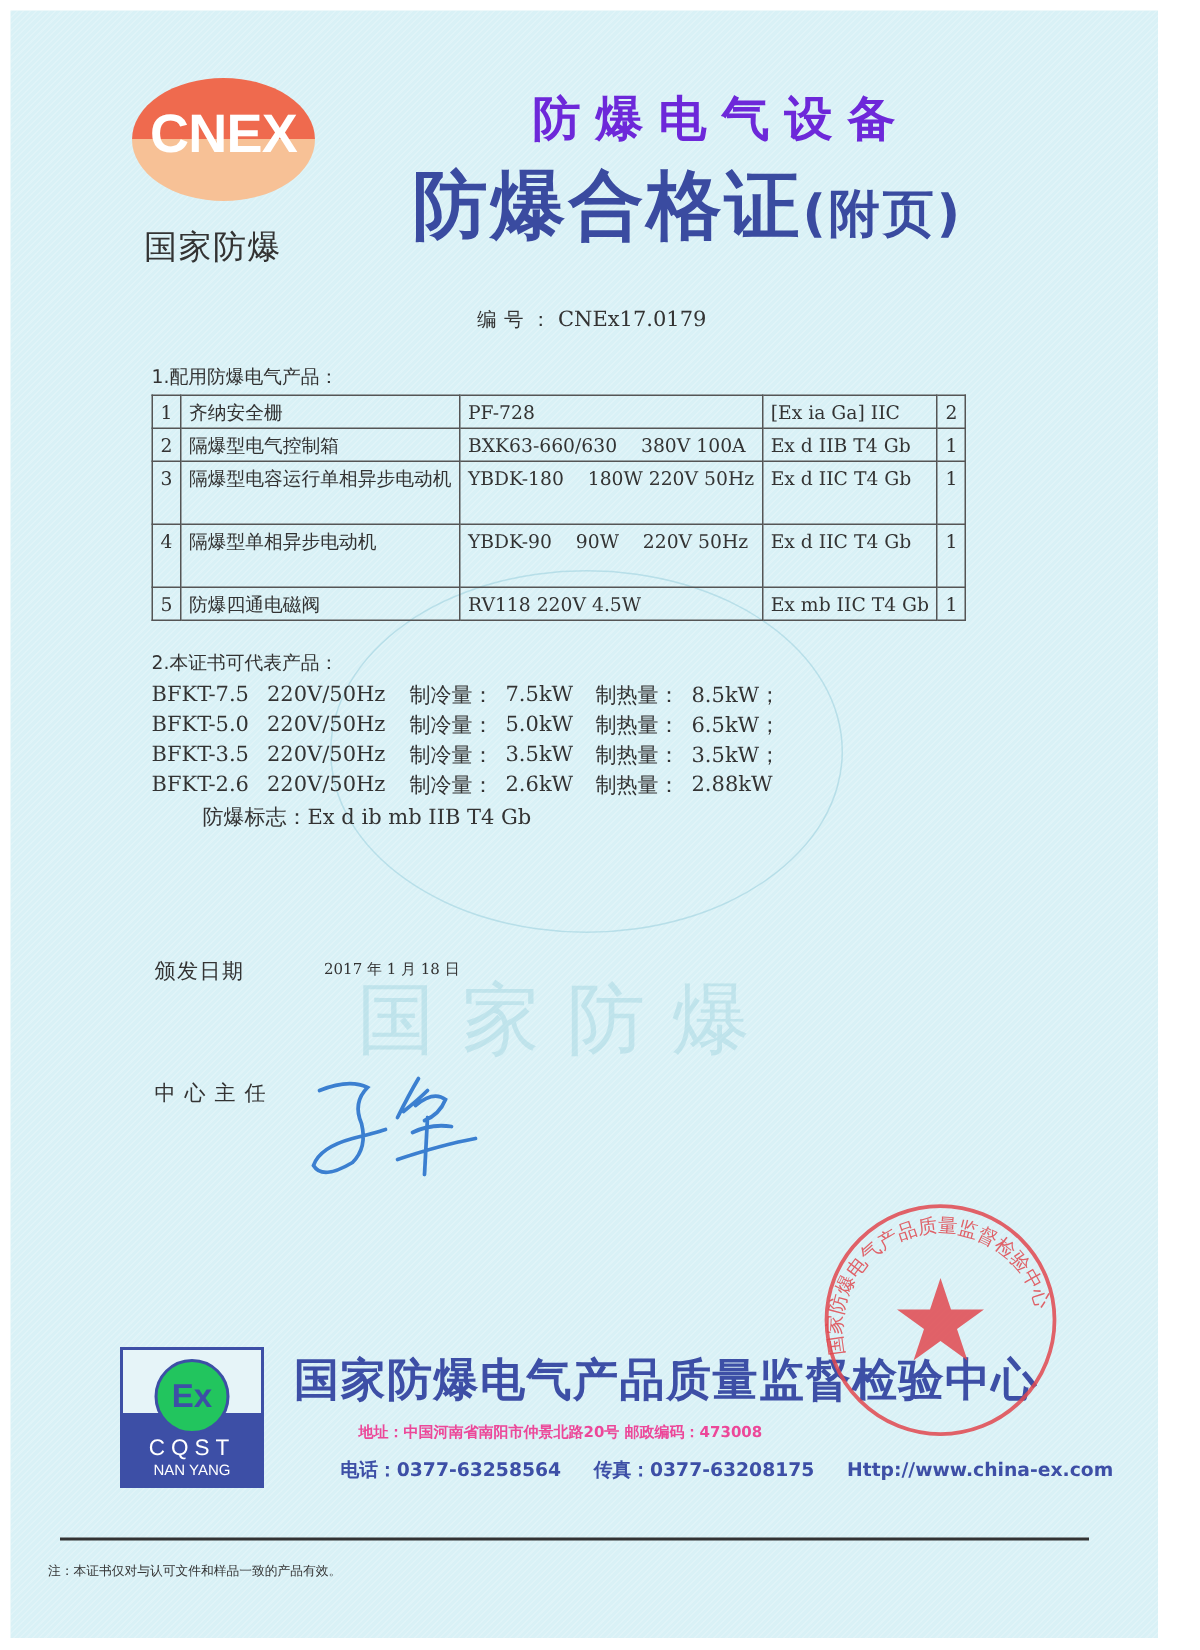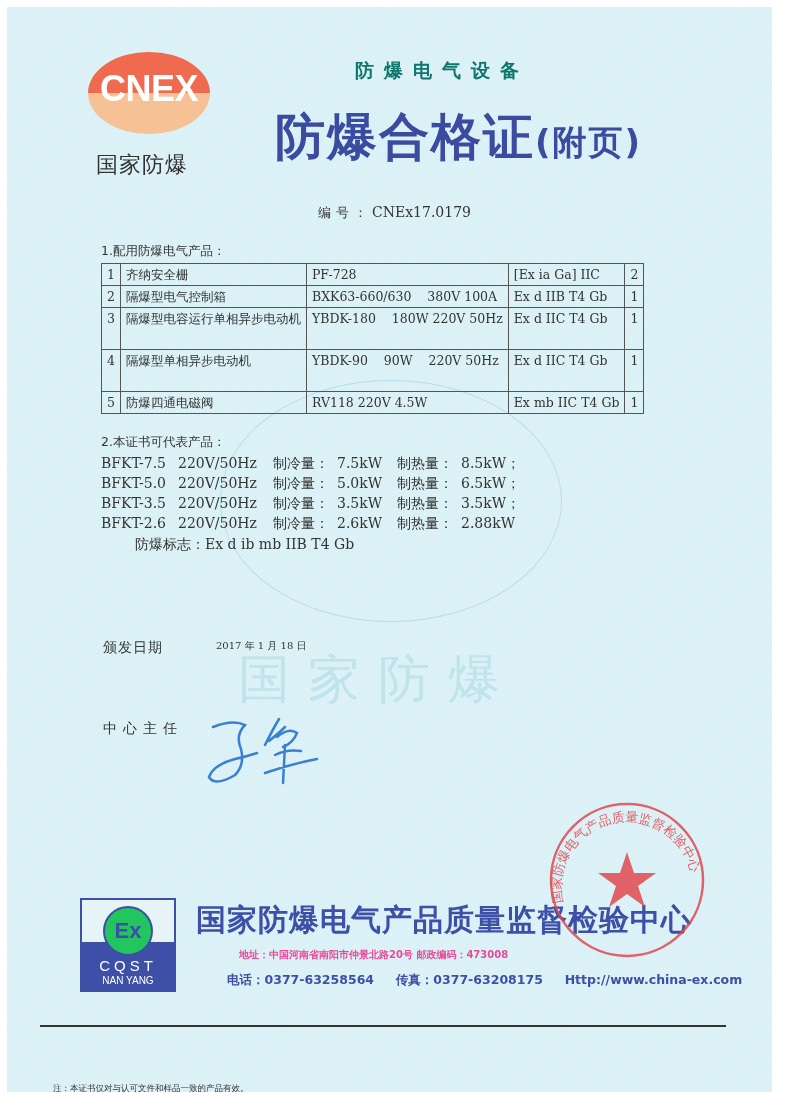--- a/index.html
+++ b/index.html
@@ -20,21 +20,21 @@
     left: 88px; top: 52px; width: 122px; height: 82px; border-radius: 50%;
     background: linear-gradient(#ef6a4e 0%, #ef6a4e 50%, #f7c196 50%, #f7c196 100%);
     overflow: hidden;
   }
   .cnex-text {
     position: absolute; left: 0; right: 0; top: 16px; text-align: center;
     color: #fff; font-family: "Liberation Sans", sans-serif; font-weight: bold; font-size: 36px; letter-spacing: -0.5px;
   }
   .cnex-sub { left: 96px; top: 150px; font-size: 22px; color: #333; font-family: "DejaVu Sans", sans-serif; letter-spacing: 1px; }
 
-  .title-small { left: 355px; top: 58px; font-size: 19px; color: #0f766e; font-weight: bold; letter-spacing: 10px; font-family: "DejaVu Sans", sans-serif; }
+  .title-small { left: 355px; top: 58px; font-size: 32px; color: #6d28d9; font-weight: bold; letter-spacing: 10px; font-family: "DejaVu Sans", sans-serif; }
   .title-big { left: 275px; top: 104px; font-size: 50px; color: #3a4ba0; font-weight: bold; font-family: "DejaVu Sans", sans-serif; letter-spacing: 2px; }
   .title-big .sub { font-size: 34px; letter-spacing: 2px; }
 
   .cert-no { left: 318px; top: 204px; font-size: 14px; color: #333; }
   .cert-no .lbl { letter-spacing: 5px; font-family: "DejaVu Sans", sans-serif; font-size: 13px; }
 
   .sec1 { left: 101px; top: 243px; font-size: 12.5px; color: #333; }
 
   table.prod {
     position: absolute; left: 101px; top: 263px; border-collapse: collapse;
@@ -60,21 +60,21 @@
   .ex-band { position: absolute; left: 0; right: 0; top: 42px; bottom: 0; background: #3d4fa6; color: #fff; text-align: center; font-family: "Liberation Sans", sans-serif; }
   .ex-band .c { display: block; margin-top: 15px; font-size: 15px; letter-spacing: 4px; }
   .ex-band .n { display: block; font-size: 10px; margin-top: 1px; text-align: center; }
 
   .org { left: 196px; top: 900px; font-size: 30px; color: #3d4fa6; font-weight: bold; font-family: "DejaVu Sans", sans-serif; letter-spacing: 1px; }
   .addr { left: 239px; top: 948px; font-size: 10px; color: #ec4899; font-weight: bold; font-family: "DejaVu Sans", sans-serif; }
   .contact { left: 199px; top: 972px; font-size: 12.5px; color: #3d4fa6; font-weight: bold; font-family: "DejaVu Sans", sans-serif; white-space: nowrap; margin-left: 28px; }
 
   .stamp { left: 537px; top: 800px; width: 180px; height: 160px; }
   .rule { left: 40px; top: 1025px; width: 686px; height: 2px; background: #333; }
-  .note { left: 53px; top: 1042px; font-size: 8.5px; color: #333; font-family: "DejaVu Sans", sans-serif; margin-top: 41px; }
+  .note { left: 32px; top: 1042px; font-size: 8.5px; color: #333; font-family: "DejaVu Sans", sans-serif; }
 </style>
 </head>
 <body>
 
 <div class="paper"></div>
 
 <div class="abs wm-circle"></div>
 <div class="abs watermark">国家防爆</div>
 
 <div class="abs cnex-logo">

